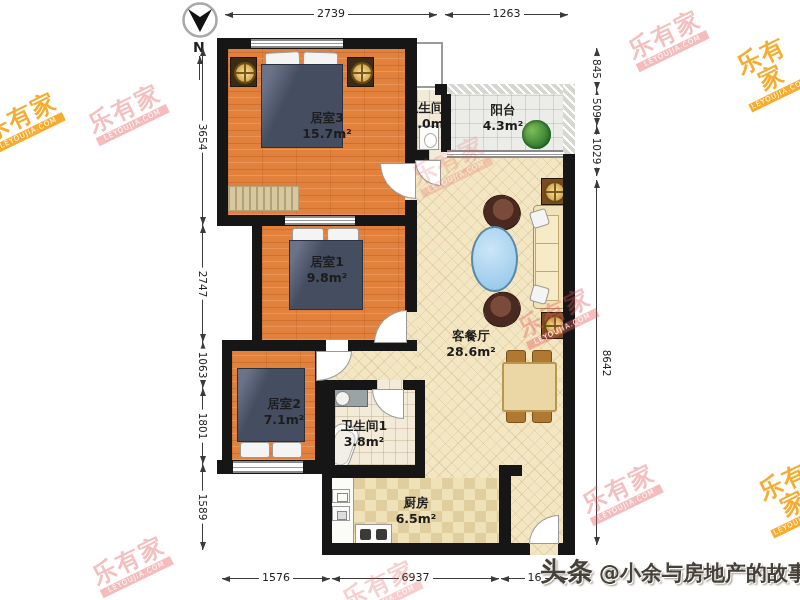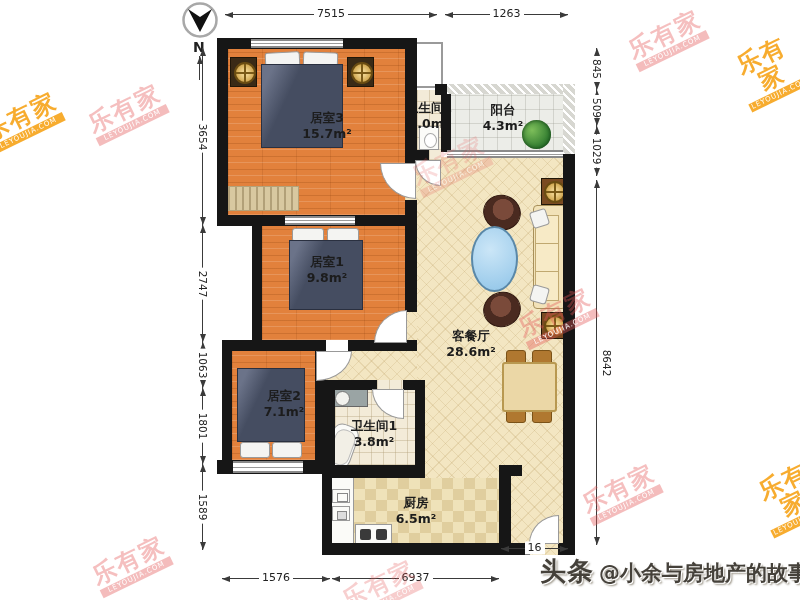--- a/index.html
+++ b/index.html
@@ -232,47 +232,47 @@
     <div>4.3m²</div>
   </div>
   <div class="rlabel" style="left:327px;top:254px;">
     <div>居室1</div>
     <div>9.8m²</div>
   </div>
   <div class="rlabel" style="left:471px;top:328px;">
     <div>客餐厅</div>
     <div>28.6m²</div>
   </div>
-  <div class="rlabel" style="left:284px;top:388px;">
+  <div class="rlabel" style="left:284px;top:396px;">
     <div>居室2</div>
     <div>7.1m²</div>
   </div>
-  <div class="rlabel" style="left:374px;top:418px;">
+  <div class="rlabel" style="left:364px;top:418px;">
     <div>卫生间1</div>
     <div>3.8m²</div>
   </div>
   <div class="rlabel" style="left:416px;top:495px;text-align:center;">
     <div>厨房</div>
     <div>6.5m²</div>
   </div>
 
   <div class="dh" style="left:225px;top:14px;width:212px;">
-      <span>7515</span>
+      <span>2739</span>
     </div>
   <div class="dh" style="left:445px;top:14px;width:123px;">
       <span>1263</span>
     </div>
 
   <div class="dh" style="left:222px;top:578px;width:108px;">
       <span>1576</span>
     </div>
   <div class="dh" style="left:332px;top:578px;width:167px;">
       <span>6937</span>
     </div>
-  <div class="dh" style="left:501px;top:548px;width:67px;">
+  <div class="dh" style="left:501px;top:578px;width:67px;">
       <span>16</span>
     </div>
 
   <div class="dv" style="left:202px;top:48px;height:177px;">
       <span>3654</span>
     </div>
   <div class="dv" style="left:202px;top:225px;height:117px;">
       <span>2747</span>
     </div>
   <div class="dv" style="left:202px;top:342px;height:46px;">

